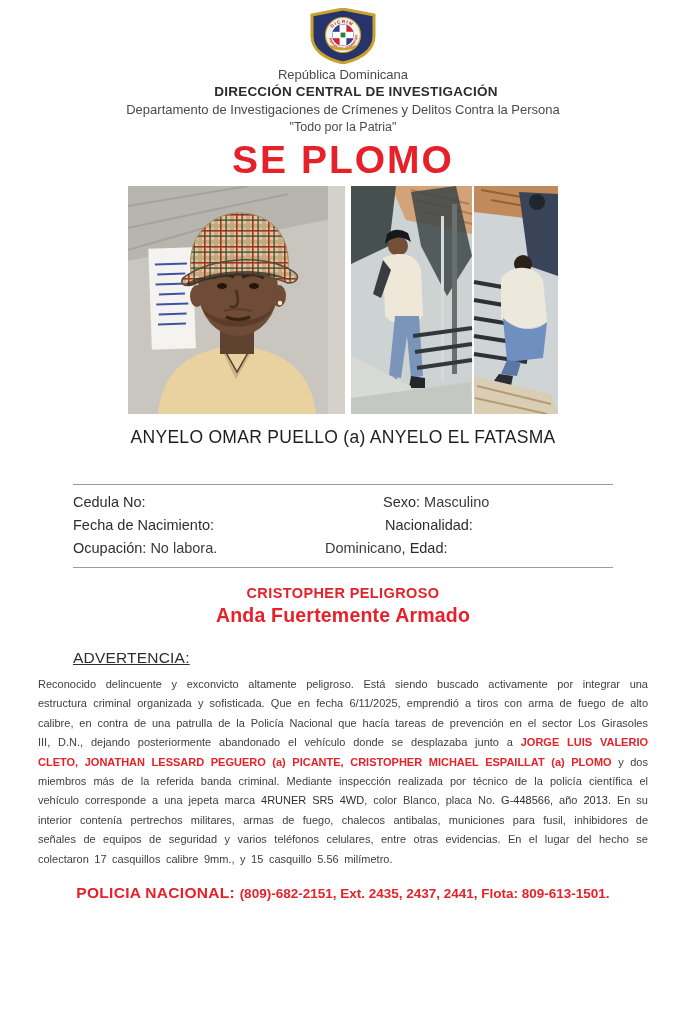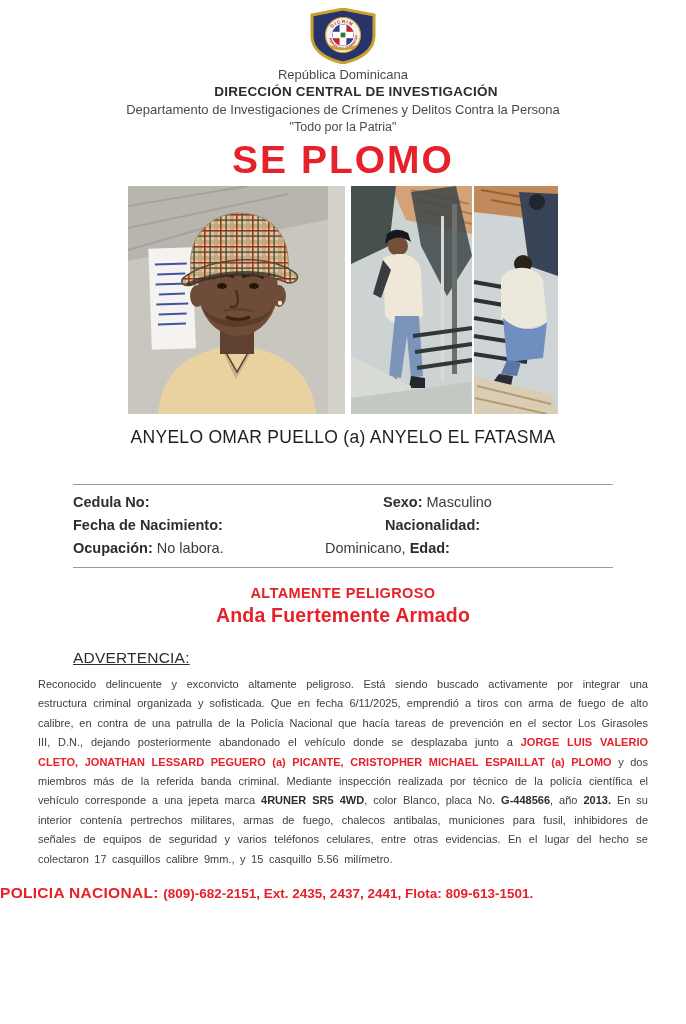--- a/index.html
+++ b/index.html
@@ -47,24 +47,24 @@
 
   .danger1{text-align:center;margin-top:17px;font-size:14.5px;font-weight:700;color:var(--red);letter-spacing:.4px;}
   .danger2{text-align:center;margin-top:3px;font-size:19.5px;font-weight:700;color:var(--red);letter-spacing:.2px;}
 
   .advert{margin:22px 73px 0;font-size:15.5px;font-weight:400;color:#2e2e2e;text-decoration:underline;letter-spacing:.2px;}
 
   .body-par{
     margin:8px 38px 0;text-align:justify;
     font-size:11px;line-height:19.4px;color:#404040;word-spacing:2.5px;
   }
-  .seg-b{font-weight:700;color:#2e2e2e;}
+  .seg-b{font-weight:400;color:#2e2e2e;}
   .seg-rb{font-weight:700;color:var(--red);}
 
-  .footer{margin-top:15px;white-space:nowrap;}
+  .footer{margin-top:15px;text-align:center;white-space:nowrap;}
   .seg-f1{font-size:15.5px;font-weight:700;color:var(--red);letter-spacing:.3px;}
   .seg-f2{font-size:13.5px;font-weight:700;color:var(--red);}
 </style>
 </head>
 <body>
 
 <div class="page">
 
   <div class="header">
     <svg class="badge" width="74" height="56" viewBox="0 0 74 56" aria-hidden="true">
@@ -237,21 +237,21 @@
       <div class="info-left"><span class="seg-b">Fecha de Nacimiento:</span></div>
       <div class="info-right pad-b"><span class="seg-b">Nacionalidad:</span></div>
     </div>
     <div class="info-row">
       <div class="info-left"><span class="seg-b">Ocupación:</span><span> No labora.</span></div>
       <div class="info-right pad-c"><span>Dominicano, </span><span class="seg-b">Edad:</span></div>
     </div>
   </div>
   <div class="rule rule-bottom"></div>
 
-  <div class="danger1">ALTAMENTE PELIGROSO</div>
+  <div class="danger1">CRISTOPHER PELIGROSO</div>
   <div class="danger2">Anda Fuertemente Armado</div>
 
   <div class="advert">ADVERTENCIA:</div>
   <p class="body-par"><span>Reconocido delincuente y exconvicto altamente peligroso. Está siendo buscado activamente por integrar una estructura criminal organizada y sofisticada. Que en fecha 6/11/2025, emprendió a tiros con arma de fuego de alto calibre, en contra de una patrulla de la Policía Nacional que hacía tareas de prevención en el sector Los Girasoles III, D.N., dejando posteriormente abandonado el vehículo donde se desplazaba junto a </span><span class="seg-rb">JORGE LUIS VALERIO CLETO, JONATHAN LESSARD PEGUERO (a) PICANTE, CRISTOPHER MICHAEL ESPAILLAT (a) PLOMO</span><span> y dos miembros más de la referida banda criminal. Mediante inspección realizada por técnico de la policía científica el vehículo corresponde a una jepeta marca </span><span class="seg-b">4RUNER SR5 4WD</span><span>, color Blanco, placa No. </span><span class="seg-b">G-448566</span><span>, año </span><span class="seg-b">2013.</span><span> En su interior contenía pertrechos militares, armas de fuego, chalecos antibalas, municiones para fusil, inhibidores de señales de equipos de seguridad y varios teléfonos celulares, entre otras evidencias. En el lugar del hecho se colectaron 17 casquillos calibre 9mm., y 15 casquillo 5.56 milímetro.</span></p>
 
   <div class="footer"><span class="seg-f1">POLICIA NACIONAL: </span><span class="seg-f2">(809)-682-2151, Ext. 2435, 2437, 2441, Flota: 809-613-1501.</span></div>
 
 </div>
 
 </body></html>

